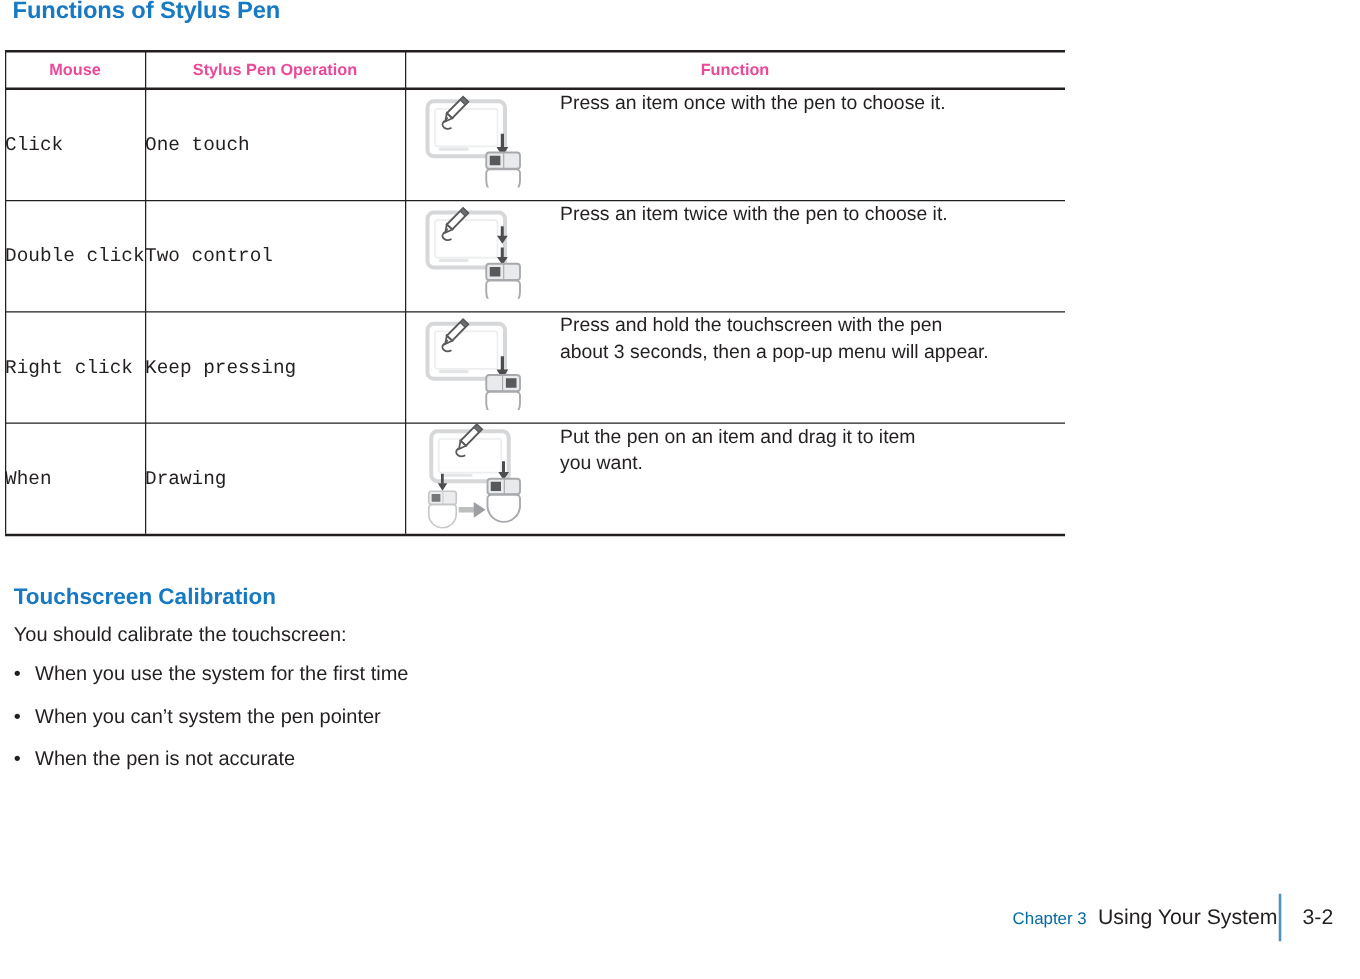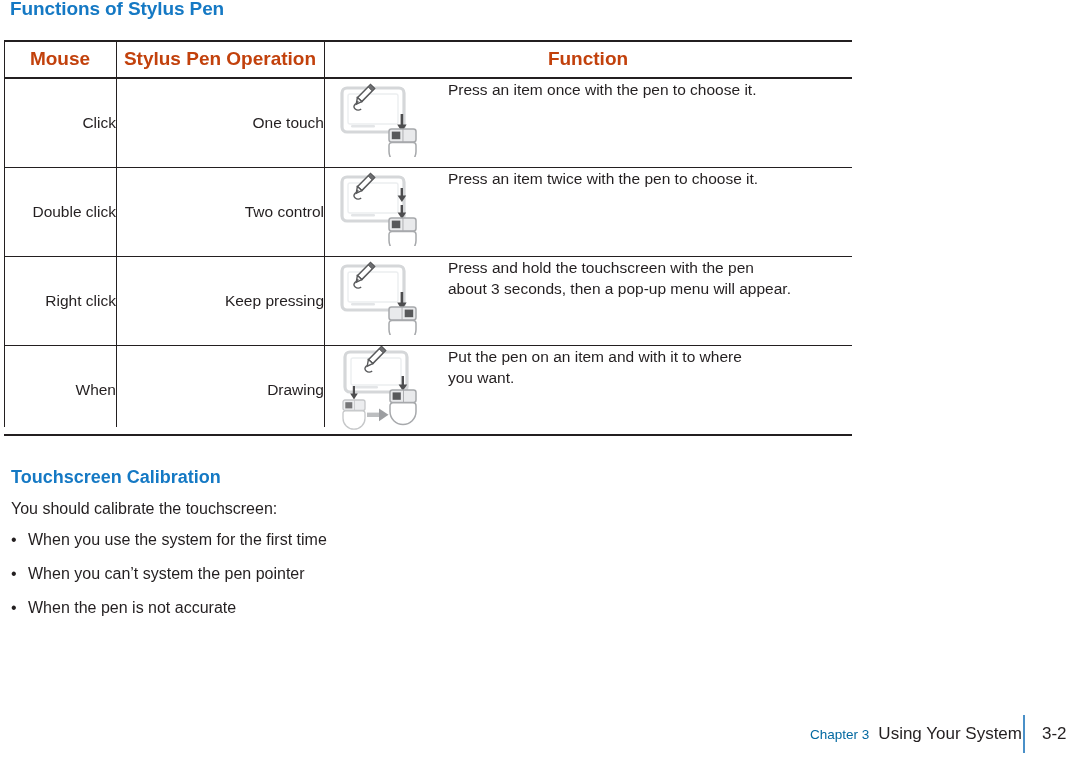--- a/index.html
+++ b/index.html
@@ -32,25 +32,25 @@
     position: absolute;
     left: 4px;
     top: 40px;
     width: 848px;
     border-collapse: collapse;
     table-layout: fixed;
   }
   .op-table tr.head-row th {
     border-top: 2px solid #231f20;
     border-bottom: 2px solid #231f20;
-    font-size: 19px;
+    font-size: 13px;
     font-weight: bold;
     padding: 6px 0 7px 0;
     text-align: center;
-    color: #c2410c;
+    color: #ec4899;
   }
   .op-table td {
     border-bottom: 1.6px solid #231f20;
     padding: 0;
     vertical-align: middle;
     font-size: 15.5px;
     color: #231f20;
   }
   .op-table tr:last-child td {
     border-bottom: 2px solid #231f20;
@@ -71,22 +71,23 @@
   .vline-left {
     position: absolute;
     left: 4px;
     top: 40px;
     width: 0;
     border-left: 1.6px solid #231f20;
     height: 387px;
   }
 
   .cell-center {
-    text-align: right;
+    text-align: left;
     height: 88px;
+    font-family: Liberation Mono, monospace;
   }
   .cell-func {
     padding: 0;
   }
   .func-inner {
     display: flex;
     align-items: flex-start;
     height: 88px;
   }
   .func-icon {
@@ -338,21 +339,21 @@
 
             <g transform="translate(53,44)">
               <rect x="0" y="0" width="26" height="12.4" rx="2.4" ry="2.4" fill="#e9eaec" stroke="#a7a9ac" stroke-width="1.5"></rect>
               <rect x="2.6" y="2.4" width="8.2" height="7.4" fill="#58595b"></rect>
               <rect x="13" y="0" width="0.9" height="12.4" fill="#a7a9ac"></rect>
               <path d="M2.9 12.8 h20.2 a2.9 2.9 0 0 1 2.9 2.9 v5.8 a13 13 0 0 1 -26 0 v-5.8 a2.9 2.9 0 0 1 2.9 -2.9 z" fill="#ffffff" stroke="#a7a9ac" stroke-width="1.5"></path>
             </g>
           </svg>
         </div>
         <div class="func-text">
-          <span>Put the pen on an item and with it to where</span><br>
+          <span>Put the pen on an item and drag it to item</span><br>
           <span>you want.</span>
         </div>
       </div>
     </td>
   </tr>
 </tbody>
   </table>
 
 <div class="vline-left"></div>
 <div class="vline-1"></div>

